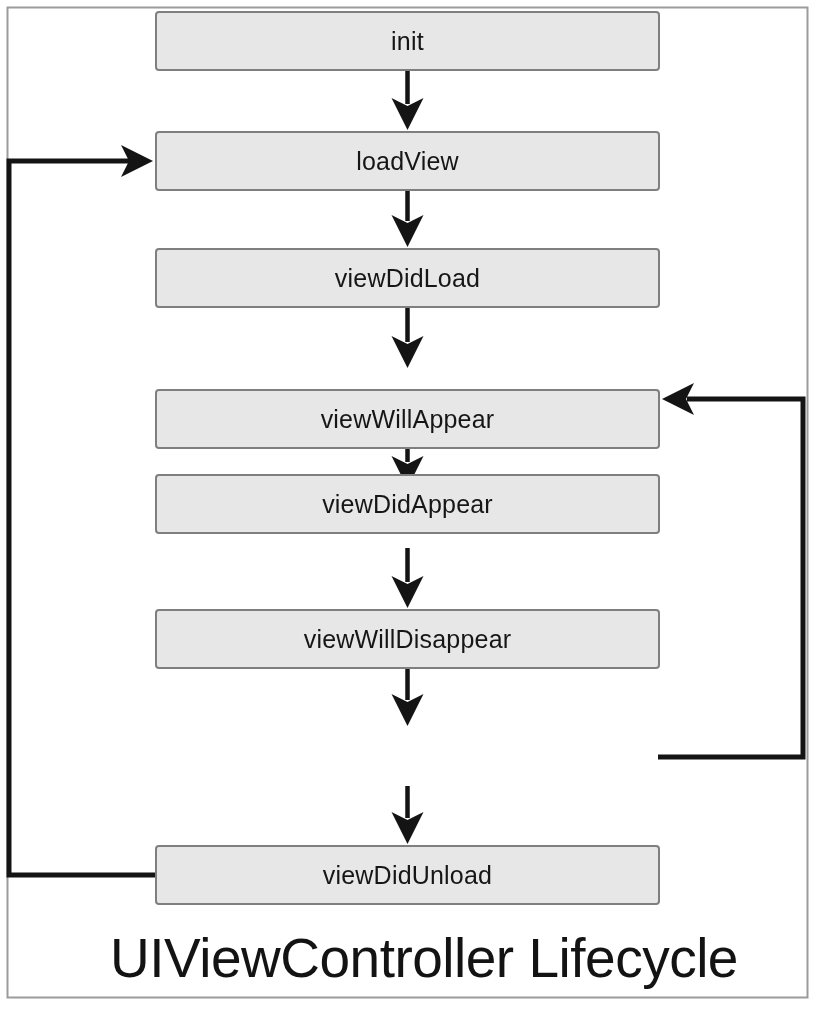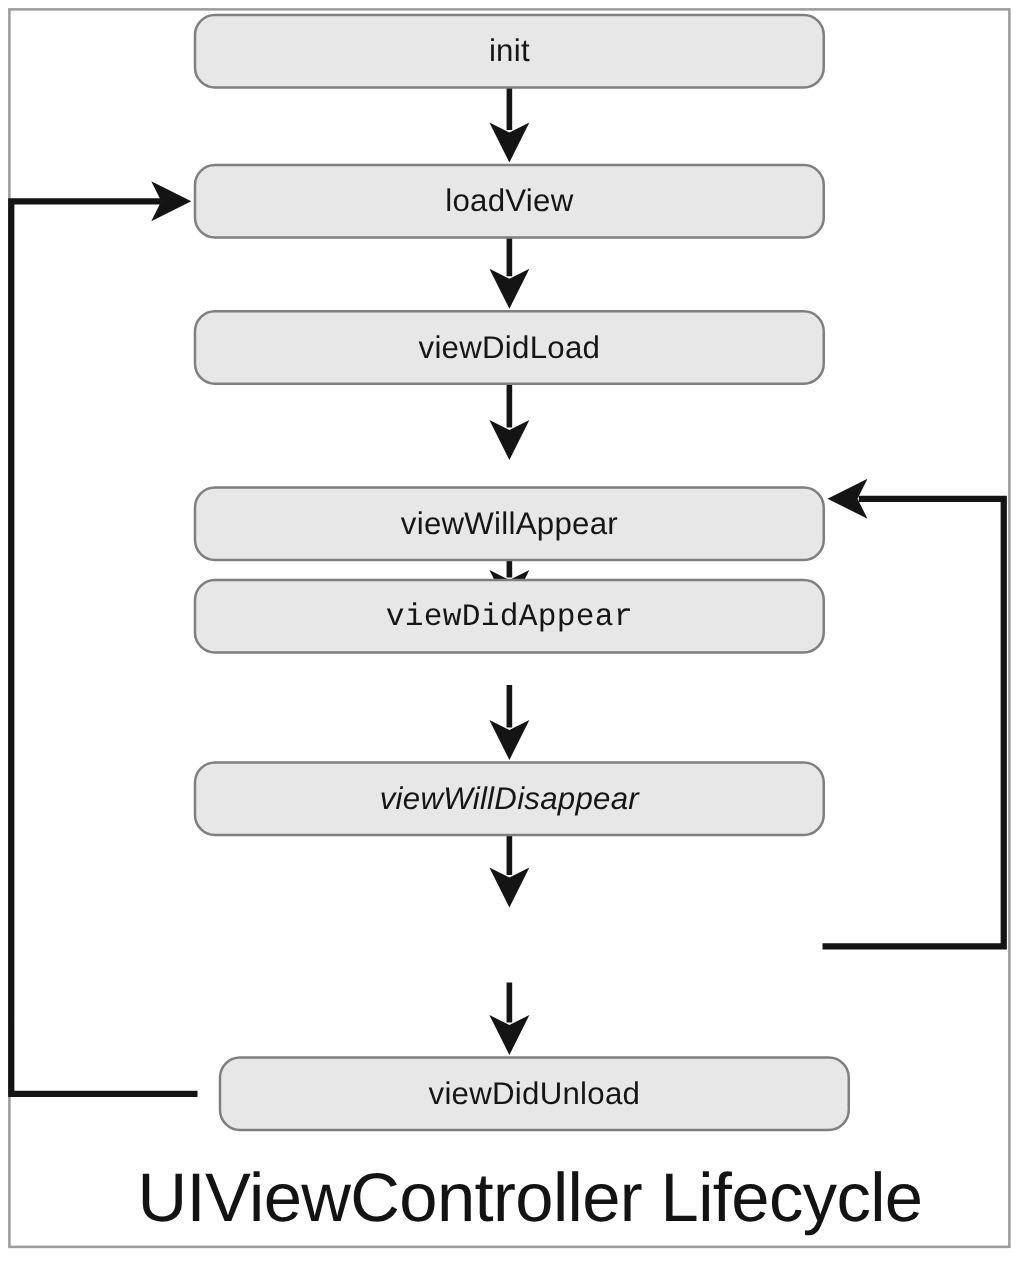--- a/index.html
+++ b/index.html
@@ -24,40 +24,40 @@
     z-index: 0;
   }
   .node {
     position: absolute;
     left: 155px;
     width: 505px;
     height: 60px;
     box-sizing: border-box;
     background: #e7e7e7;
     border: 2px solid #7f7f7f;
-    border-radius: 17px;
+    border-radius: 4px;
     display: flex;
     align-items: center;
     justify-content: center;
     z-index: 1;
     font-size: 25px;
     color: #161616;
     letter-spacing: 0.2px;
   }
   .node-label {
     white-space: nowrap;
   }
   #node-init             { top: 11px; }
   #node-loadview         { top: 131px; }
   #node-viewdidload      { top: 248px; }
   #node-viewwillappear   { top: 369px; margin-top: 20px; }
-  #node-viewdidappear    { top: 463px; font-family: Liberation Mono, monospace; }
-  #node-viewwilldisappear{ top: 609px; font-style: italic; }
+  #node-viewdidappear    { top: 474px; }
+  #node-viewwilldisappear{ top: 609px; }
   #node-viewdiddisappear { top: 727px; }
-  #node-viewdidunload    { top: 845px; margin-left: 20px; }
+  #node-viewdidunload    { top: 845px; }
   #diagram-title {
     position: absolute;
     left: 0;
     top: 918px;
     width: 816px;
     height: 80px;
     display: flex;
     align-items: center;
     justify-content: center;
     font-size: 55px;

